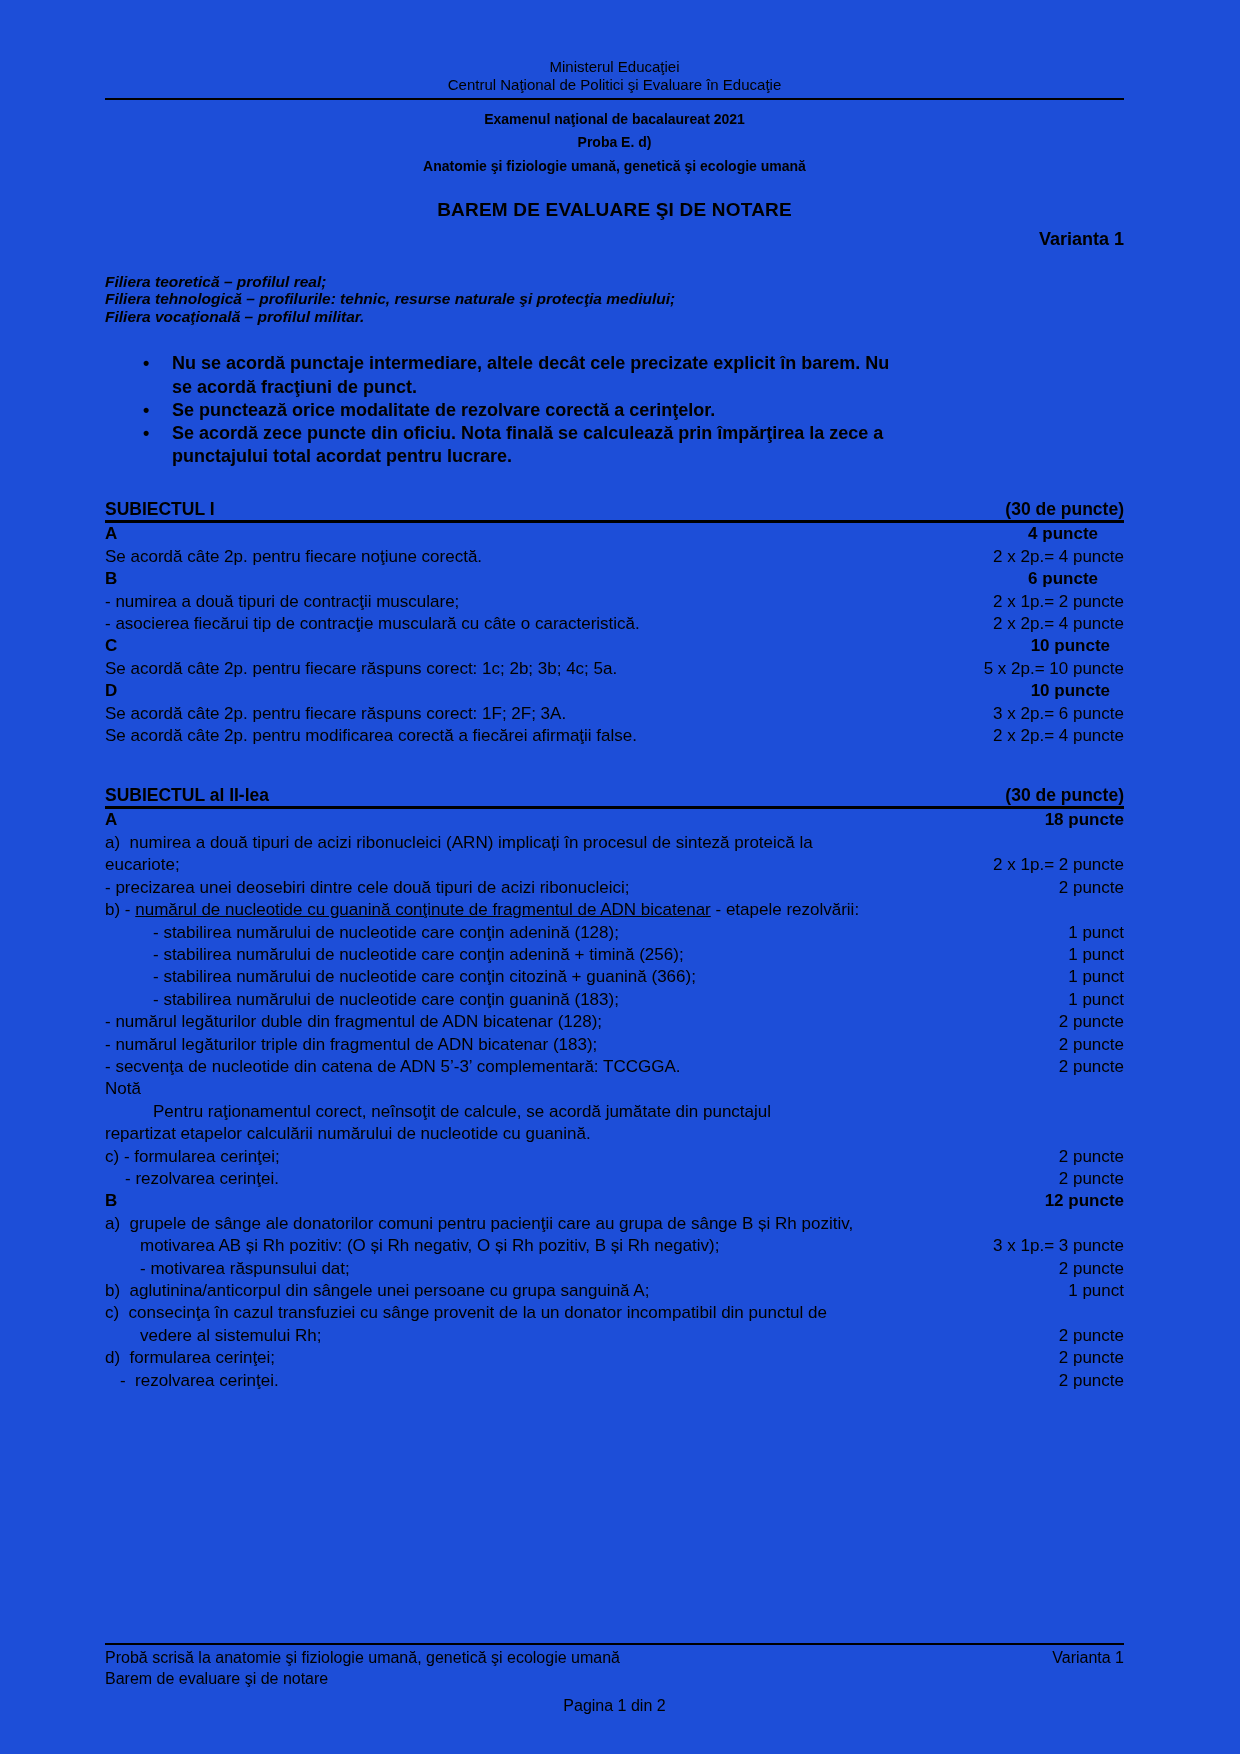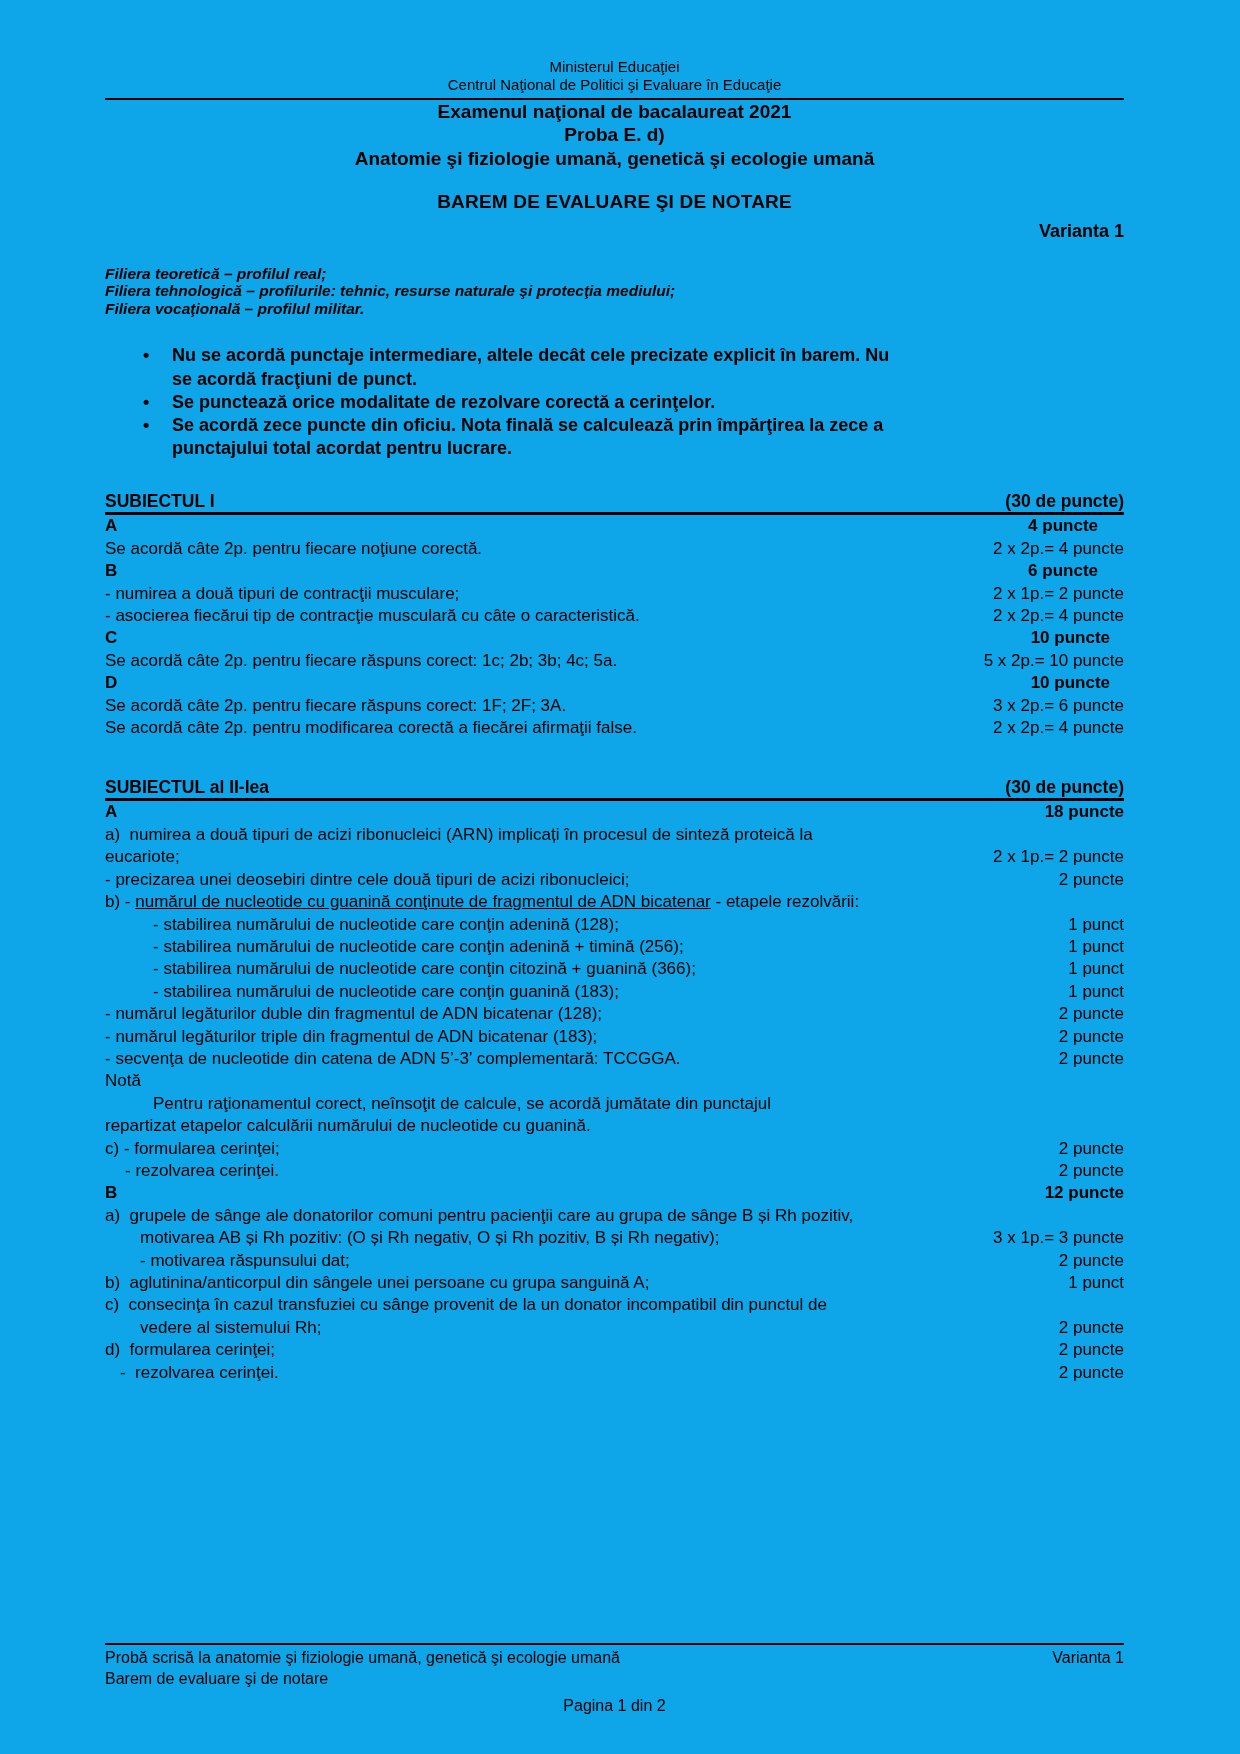--- a/index.html
+++ b/index.html
@@ -1,30 +1,30 @@
 <!DOCTYPE html>
 <html lang="ro"><head>
 <meta charset="utf-8">
 <style>
   html,body{margin:0;padding:0;background:#888;}
   .page{
     position:relative;
     width:1240px;height:1754px;
-    background:#0ea5e9;
+    background:#1d4ed8;
     margin:0 auto;
     font-family:"Liberation Sans","DejaVu Sans",sans-serif;
     color:#000;
     box-sizing:border-box;
     padding:58px 116px 0 105px;
     overflow:hidden;
   }
   
   .org{ text-align:center; font-size:15px; line-height:18px; }
   .top-rule{ border:none; border-top:2px solid #000; margin:4px 0 0 0; }
-  .exam-title{ text-align:center; font-weight:bold; font-size:19px; line-height:23.3px; }
+  .exam-title{ text-align:center; font-weight:bold; font-size:14px; line-height:23.3px; margin-top:8px; }
   .barem-title{ text-align:center; font-weight:bold; font-size:19px; line-height:20px; margin-top:22px; letter-spacing:.2px;}
   .variant{ text-align:right; font-weight:bold; font-size:18px; line-height:19px; margin-top:10px; }
   
   .filiera{ margin-top:24px; font-size:15.5px; line-height:17.5px; font-weight:bold; font-style:italic; }
   
   .bullets{ margin-top:27px; }
   .bullet-item{ position:relative; padding-left:67px; font-weight:bold; font-size:18px; line-height:23.2px; }
   .bullet-item::before{ content:"•"; position:absolute; left:38px; top:0; font-size:18px; }
   .bullet-text{ white-space:pre-line; }
   

